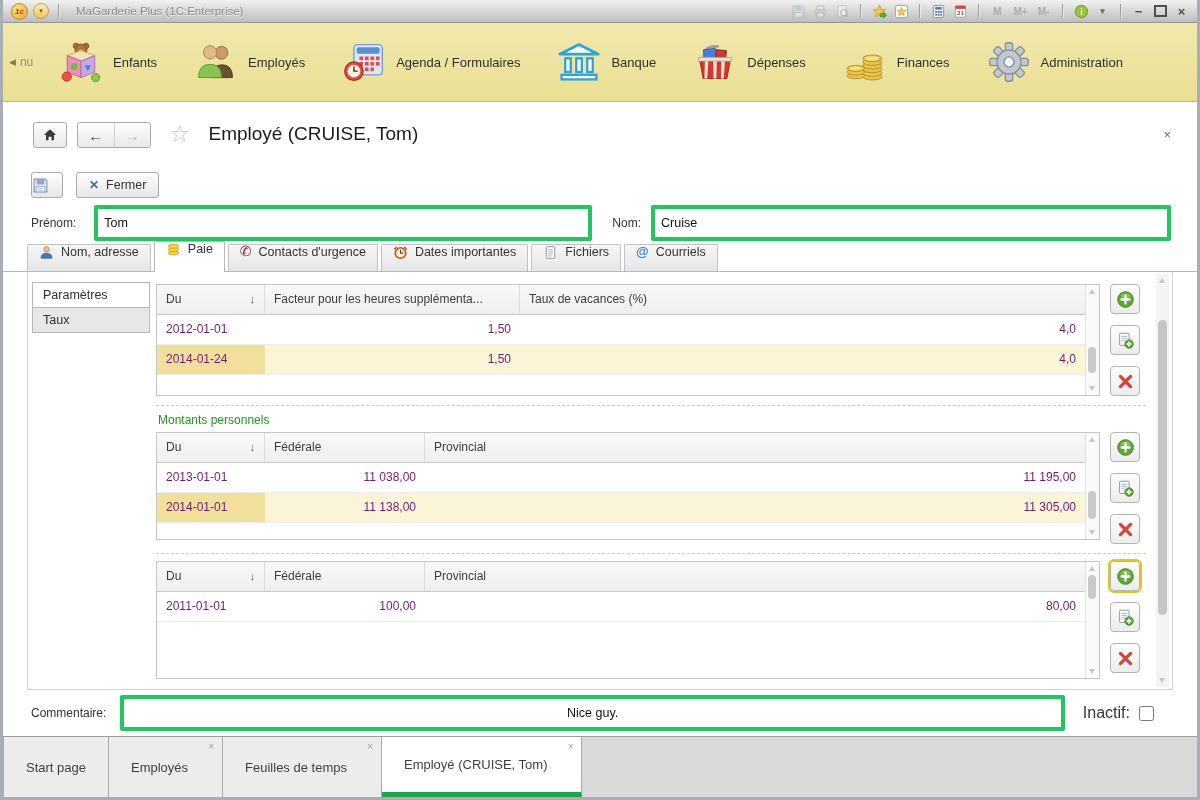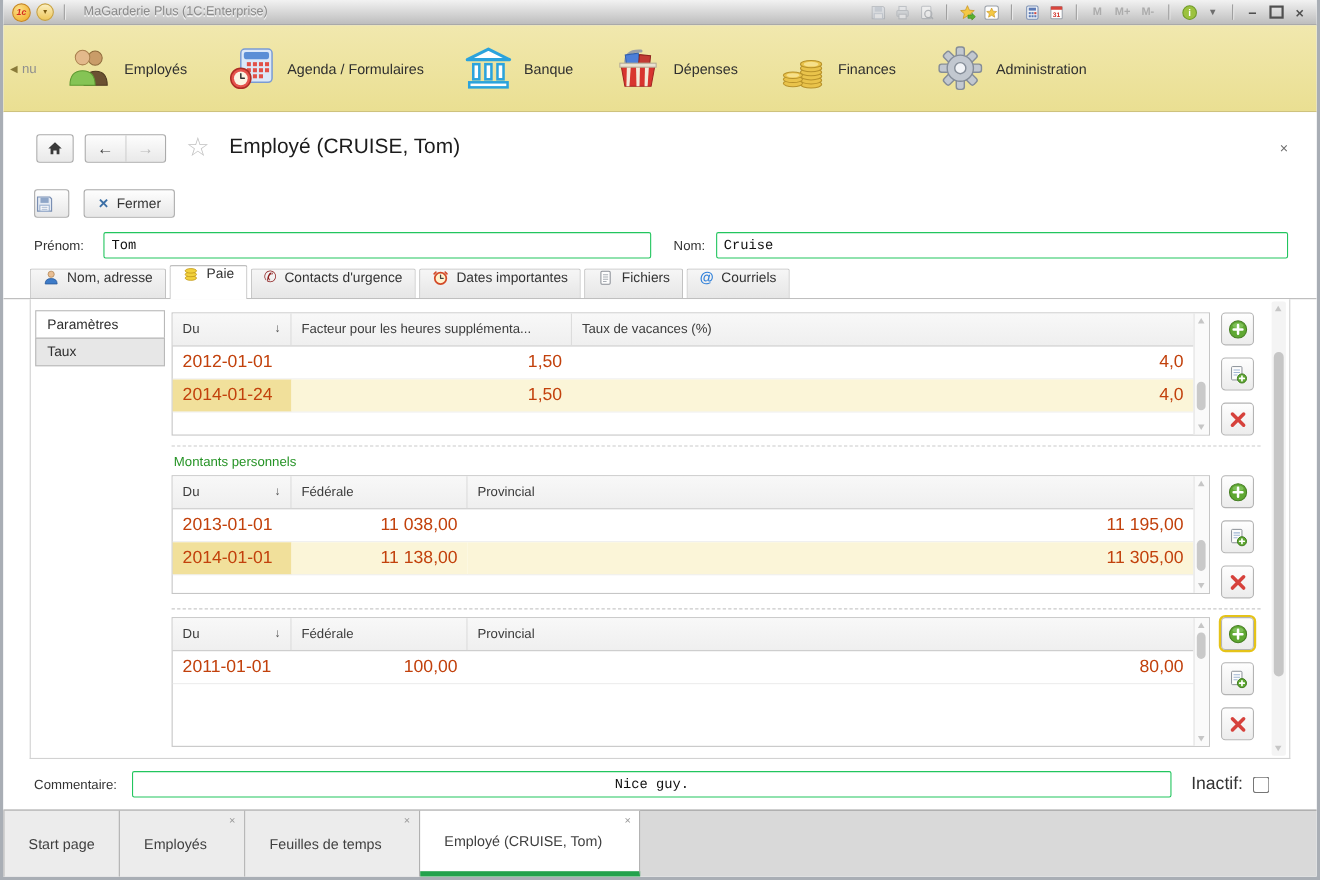--- a/index.html
+++ b/index.html
@@ -48,22 +48,22 @@
   .actionsrow{height:42px;box-sizing:border-box;padding:14px 0 0 28px;display:flex;align-items:flex-start;gap:13px;}
   .btn{height:26px;box-sizing:border-box;border:1px solid #ABABAB;border-radius:3px;
     background:linear-gradient(#FEFEFE,#E7E7E7);display:inline-flex;align-items:center;gap:7px;
     padding:0 12px;font-size:12.5px;color:#333;}
   .btn-primary{background:linear-gradient(#FFE254,#F9CC15);border-color:#D8AE13;font-weight:bold;
     box-shadow:0 0 0 1px #F8ECA6 inset;}
   .btn-ico{width:32px;padding:0;}
   .fermer-x{color:#3A6EA5;font-weight:bold;font-size:12px;}
   .fieldsrow{height:38px;box-sizing:border-box;padding:8px 26px 0 28px;display:flex;align-items:center;}
   .flbl{font-size:12px;color:#333;white-space:nowrap;}
-  .fld{height:24px;box-sizing:border-box;border:1px solid #22c55e;border-radius:2px;
-    font-size:12.5px;font-family:Liberation Mono, monospace;padding:0 6px;color:#111;outline:none;}
+  .fld{height:36px;box-sizing:border-box;border:4px solid #22c55e;border-radius:2px;
+    font-size:12.5px;font-family:Liberation Sans, sans-serif;padding:0 6px;color:#111;outline:none;}
   .fld1{width:498px;margin-left:18px;}
   .lbl2{margin-left:20px;}
   .fld2{flex:1;margin-left:10px;}
   
   .tabstrip{box-sizing:border-box;height:34px;padding:0 26px 0 24px;display:flex;align-items:flex-end;
     border-bottom:1px solid #B9B9B9;}
   .tab{display:inline-flex;align-items:flex-start;gap:7px;padding:0 11px;height:27px;box-sizing:border-box;
     background:linear-gradient(#F6F6F6,#E6E6E6);border:1px solid #C2C2C2;border-bottom:none;
     border-radius:2px 2px 0 0;margin-right:3px;font-size:12.5px;color:#333;white-space:nowrap;margin-top:40px;}
   .tab.active{height:31px;background:#fff;border-color:#B9B9B9;margin-bottom:-1px;z-index:2;position:relative;}
@@ -87,21 +87,21 @@
   .thead,.trow{display:grid;height:30px;box-sizing:border-box;}
   .g1 .thead,.g1 .trow{grid-template-columns:108px 255px 1fr;}
   .g2 .thead,.g2 .trow{grid-template-columns:108px 160px 1fr;}
   .thead{background:linear-gradient(#F8F8F8,#EFEFEF);border-bottom:1px solid #C9C9C9;}
   .th{font-size:12px;color:#3C3C3C;line-height:29px;padding:0 9px;border-right:1px solid #DCDCDC;
     overflow:hidden;white-space:nowrap;text-overflow:ellipsis;}
   .th:last-child{border-right:none;}
   .th.du{display:flex;justify-content:space-between;text-align:right;}
   .sort{color:#555;font-size:11px;}
   .trow{border-bottom:1px solid #EDEDED;}
-  .td{font-size:16px;color:#c2410c;line-height:29px;padding:0 9px;white-space:nowrap;overflow:hidden;}
+  .td{font-size:12px;color:#701a75;line-height:29px;padding:0 9px;white-space:nowrap;overflow:hidden;}
   .td.num{text-align:right;}
   .trow.sel .td{background:#FBF5D8;}
   .trow.sel .td:first-child{background:#F1E09B;}
   .tbl-sb{width:13px;flex:0 0 auto;border-left:1px solid #E2E2E2;background:#FAFAFA;position:relative;}
   .sb-up,.sb-dn{position:absolute;left:3px;width:0;height:0;border-left:3.5px solid transparent;border-right:3.5px solid transparent;}
   .sb-up{top:4px;border-bottom:5px solid #C6C6C6;}
   .sb-dn{bottom:4px;border-top:5px solid #C6C6C6;}
   .sb-thumb{position:absolute;left:2px;width:8px;background:#C9C9C9;border-radius:4px;height:26px;}
   .t1 .sb-thumb{top:62px;} .t2 .sb-thumb{top:58px;height:28px;} .t3 .sb-thumb{top:13px;height:24px;}
   .btncol{width:48px;flex:0 0 auto;display:flex;flex-direction:column;gap:11px;padding-left:10px;box-sizing:border-box;}
@@ -211,20 +211,36 @@
     </div>
   </div>
 
   <div class="ribbon">
     <div class="menu-stub">
       <span class="menu-arrow">◀</span>
       <span class="menu-frag">nu</span>
     </div>
     <div class="rib-item">
       <svg width="44" height="44" viewBox="0 0 48 48">
+          <circle cx="18.5" cy="6.5" r="3" fill="#A8743E" stroke="#7C5227"></circle>
+          <circle cx="29.5" cy="6.5" r="3" fill="#A8743E" stroke="#7C5227"></circle>
+          <circle cx="24" cy="11" r="6.5" fill="#A8743E" stroke="#7C5227"></circle>
+          <circle cx="24" cy="13" r="3" fill="#D9A86B"></circle>
+          <polygon points="9,17 24,11.5 39,17 24,23" fill="#F3E3B2" stroke="#C9A85C"></polygon>
+          <polygon points="9,17 24,23 24,41 9,35" fill="#EE8FB6" stroke="#C25E8C"></polygon>
+          <polygon points="39,17 24,23 24,41 39,35" fill="#C9A6E2" stroke="#9A72BC"></polygon>
+          <circle cx="16.5" cy="29" r="3.8" fill="#6CBF44"></circle>
+          <polygon points="28,27.5 35,27.5 31.5,34" fill="#4C7FD9"></polygon>
+          <circle cx="8.5" cy="40" r="5" fill="#E8524A" stroke="#B93730"></circle>
+          <circle cx="40" cy="41" r="4.5" fill="#8CC848" stroke="#63A02B"></circle>
+        </svg>
+      <span class="rib-label">Enfants</span>
+    </div>
+    <div class="rib-item">
+      <svg width="44" height="44" viewBox="0 0 48 48">
           <circle cx="30" cy="14" r="7" fill="#C99C68" stroke="#8F6A3C"></circle>
           <path d="M19,41 q0,-14 11.5,-14 q11.5,0 11.5,14 z" fill="#6B5132" stroke="#4E3A20"></path>
           <circle cx="17.5" cy="13.5" r="7.2" fill="#E3B98B" stroke="#A97F4E"></circle>
           <path d="M5,41 q0,-14.5 12.5,-14.5 q12.5,0 12.5,14.5 z" fill="#85C455" stroke="#5D9A31"></path>
         </svg>
       <span class="rib-label">Employés</span>
     </div>
     <div class="rib-item">
       <svg width="44" height="44" viewBox="0 0 48 48">
           <rect x="13" y="5" width="31" height="33" rx="4" fill="#DCE8F8" stroke="#7A9BD4" stroke-width="1.5"></rect>

